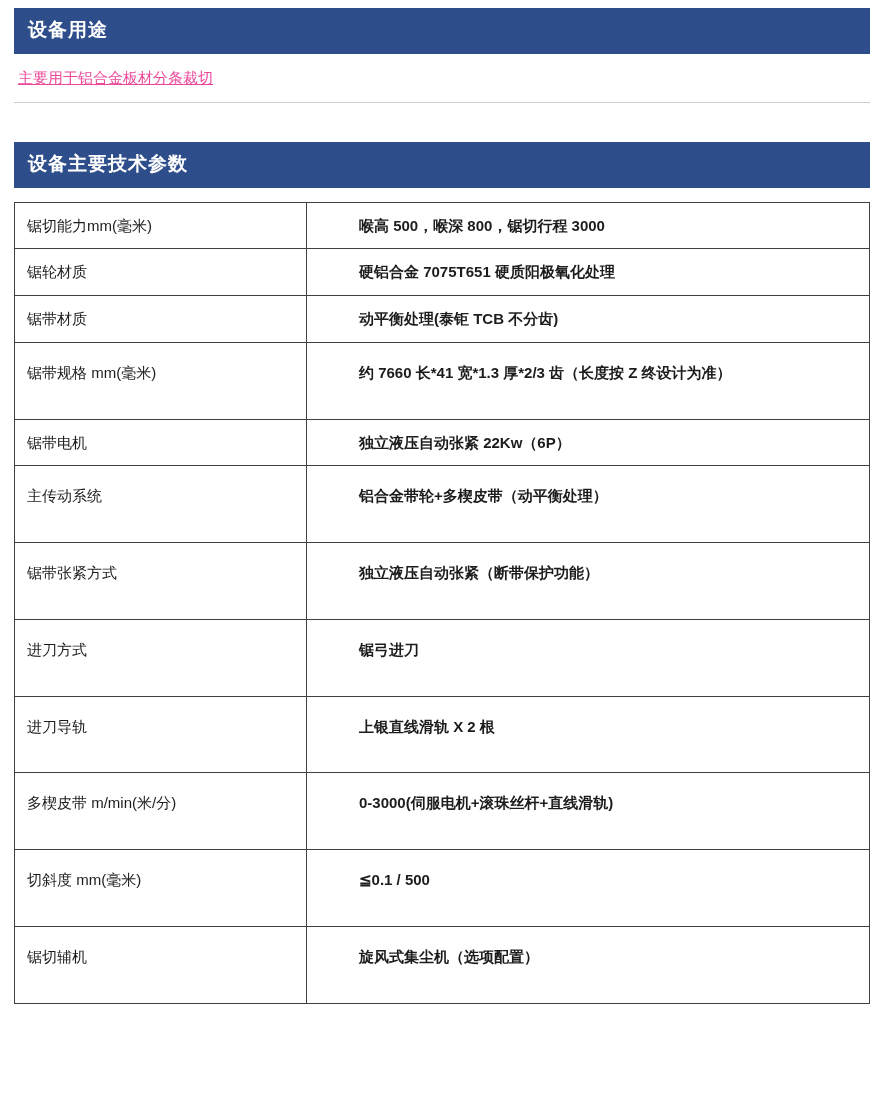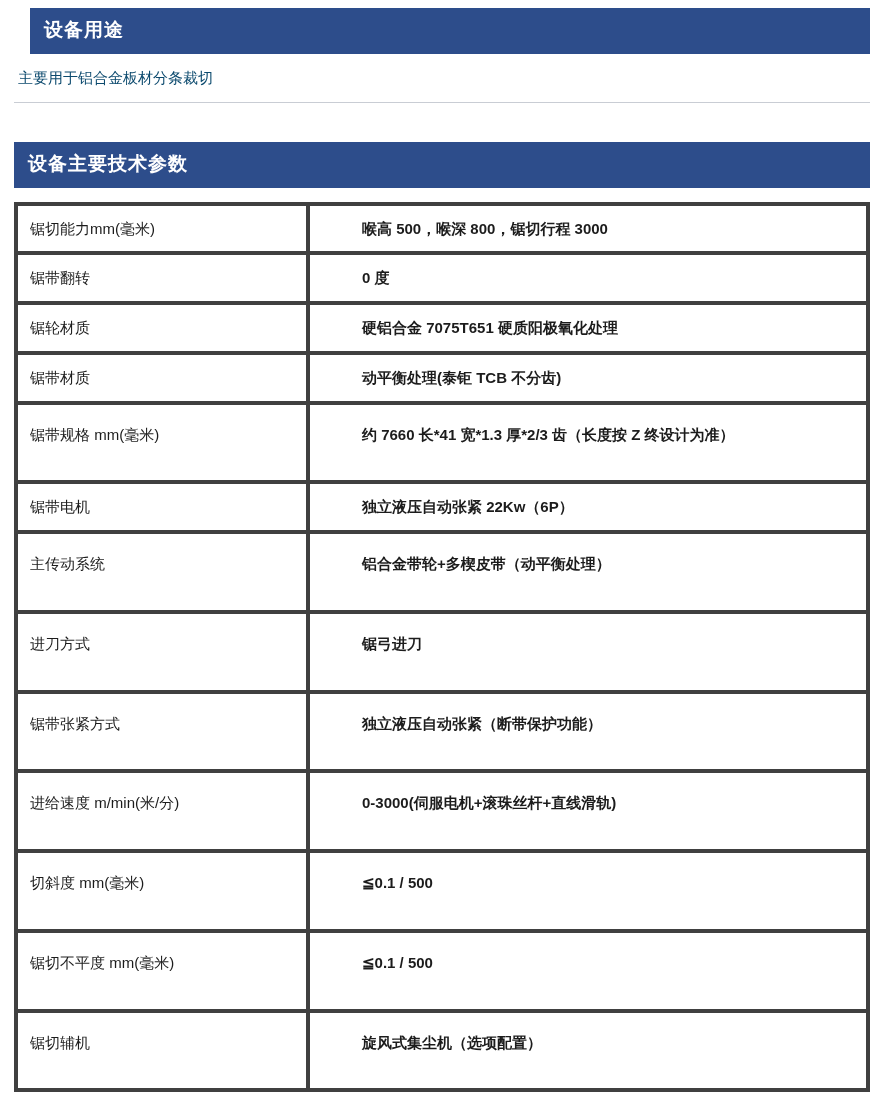--- a/index.html
+++ b/index.html
@@ -22,40 +22,40 @@
     background: #2d4d8b;
     color: #ffffff;
     font-size: 19px;
     font-weight: bold;
     letter-spacing: 1px;
     padding: 11px 14px 12px 14px;
     line-height: 1.2;
   }
   .section-header.first {
     margin-top: 8px;
-    margin-left: 16px;
   }
   .intro-text {
     font-size: 15px;
-    color: #0c4a6e;
+    color: #ec4899;
     padding: 13px 4px 14px 4px;
     border-bottom: 1px solid #c9cdd4;
     line-height: 1.4;
+    text-decoration: underline;
   }
   .spec-header-wrap {
     margin-top: 39px;
   }
   table.spec {
     width: 100%;
     border-collapse: collapse;
     margin-top: 14px;
     table-layout: fixed;
   }
   table.spec td {
-    border: 4px solid #404040;
+    border: 1px solid #404040;
     font-size: 15px;
     line-height: 1.45;
     vertical-align: middle;
     padding: 12px 10px 12px 12px;
     color: #1c1c1c;
   }
   table.spec td.label {
     width: 292px;
   }
   table.spec td.value {
@@ -80,61 +80,57 @@
     <div class="section-header">设备主要技术参数</div>
   </div>
 
   <table class="spec">
     <tbody>
       <tr>
         <td class="label">锯切能力mm(毫米)</td>
         <td class="value">喉高 500，喉深 800，锯切行程 3000</td>
       </tr>
       <tr>
-        <td class="label">锯带翻转</td>
-        <td class="value">0 度</td>
-      </tr>
-      <tr>
         <td class="label">锯轮材质</td>
         <td class="value">硬铝合金 7075T651 硬质阳极氧化处理</td>
       </tr>
       <tr>
         <td class="label">锯带材质</td>
         <td class="value">动平衡处理(泰钜 TCB 不分齿)</td>
       </tr>
       <tr class="medium">
         <td class="label">锯带规格 mm(毫米)</td>
         <td class="value">约 7660 长*41 宽*1.3 厚*2/3 齿（长度按 Z 终设计为准）</td>
       </tr>
       <tr>
         <td class="label">锯带电机</td>
         <td class="value">独立液压自动张紧 22Kw（6P）</td>
       </tr>
       <tr class="medium">
         <td class="label">主传动系统</td>
         <td class="value">铝合金带轮+多楔皮带（动平衡处理）</td>
       </tr>
       <tr class="medium">
+        <td class="label">锯带张紧方式</td>
+        <td class="value">独立液压自动张紧（断带保护功能）</td>
+      </tr>
+      <tr class="medium">
         <td class="label">进刀方式</td>
         <td class="value">锯弓进刀</td>
       </tr>
       <tr class="medium">
-        <td class="label">锯带张紧方式</td>
-        <td class="value">独立液压自动张紧（断带保护功能）</td>
+        <td class="label">进刀导轨</td>
+        <td class="value">上银直线滑轨 X 2 根</td>
       </tr>
       <tr class="medium">
-        <td class="label">进给速度 m/min(米/分)</td>
+        <td class="label">多楔皮带 m/min(米/分)</td>
         <td class="value">0-3000(伺服电机+滚珠丝杆+直线滑轨)</td>
       </tr>
       <tr class="medium">
         <td class="label">切斜度 mm(毫米)</td>
-        <td class="value">≦0.1 / 500</td>
-      </tr>
-      <tr class="medium">
-        <td class="label">锯切不平度 mm(毫米)</td>
         <td class="value">≦0.1 / 500</td>
       </tr>
       <tr class="medium">
         <td class="label">锯切辅机</td>
         <td class="value">旋风式集尘机（选项配置）</td>
       </tr>
 
     </tbody>
   </table>
 

